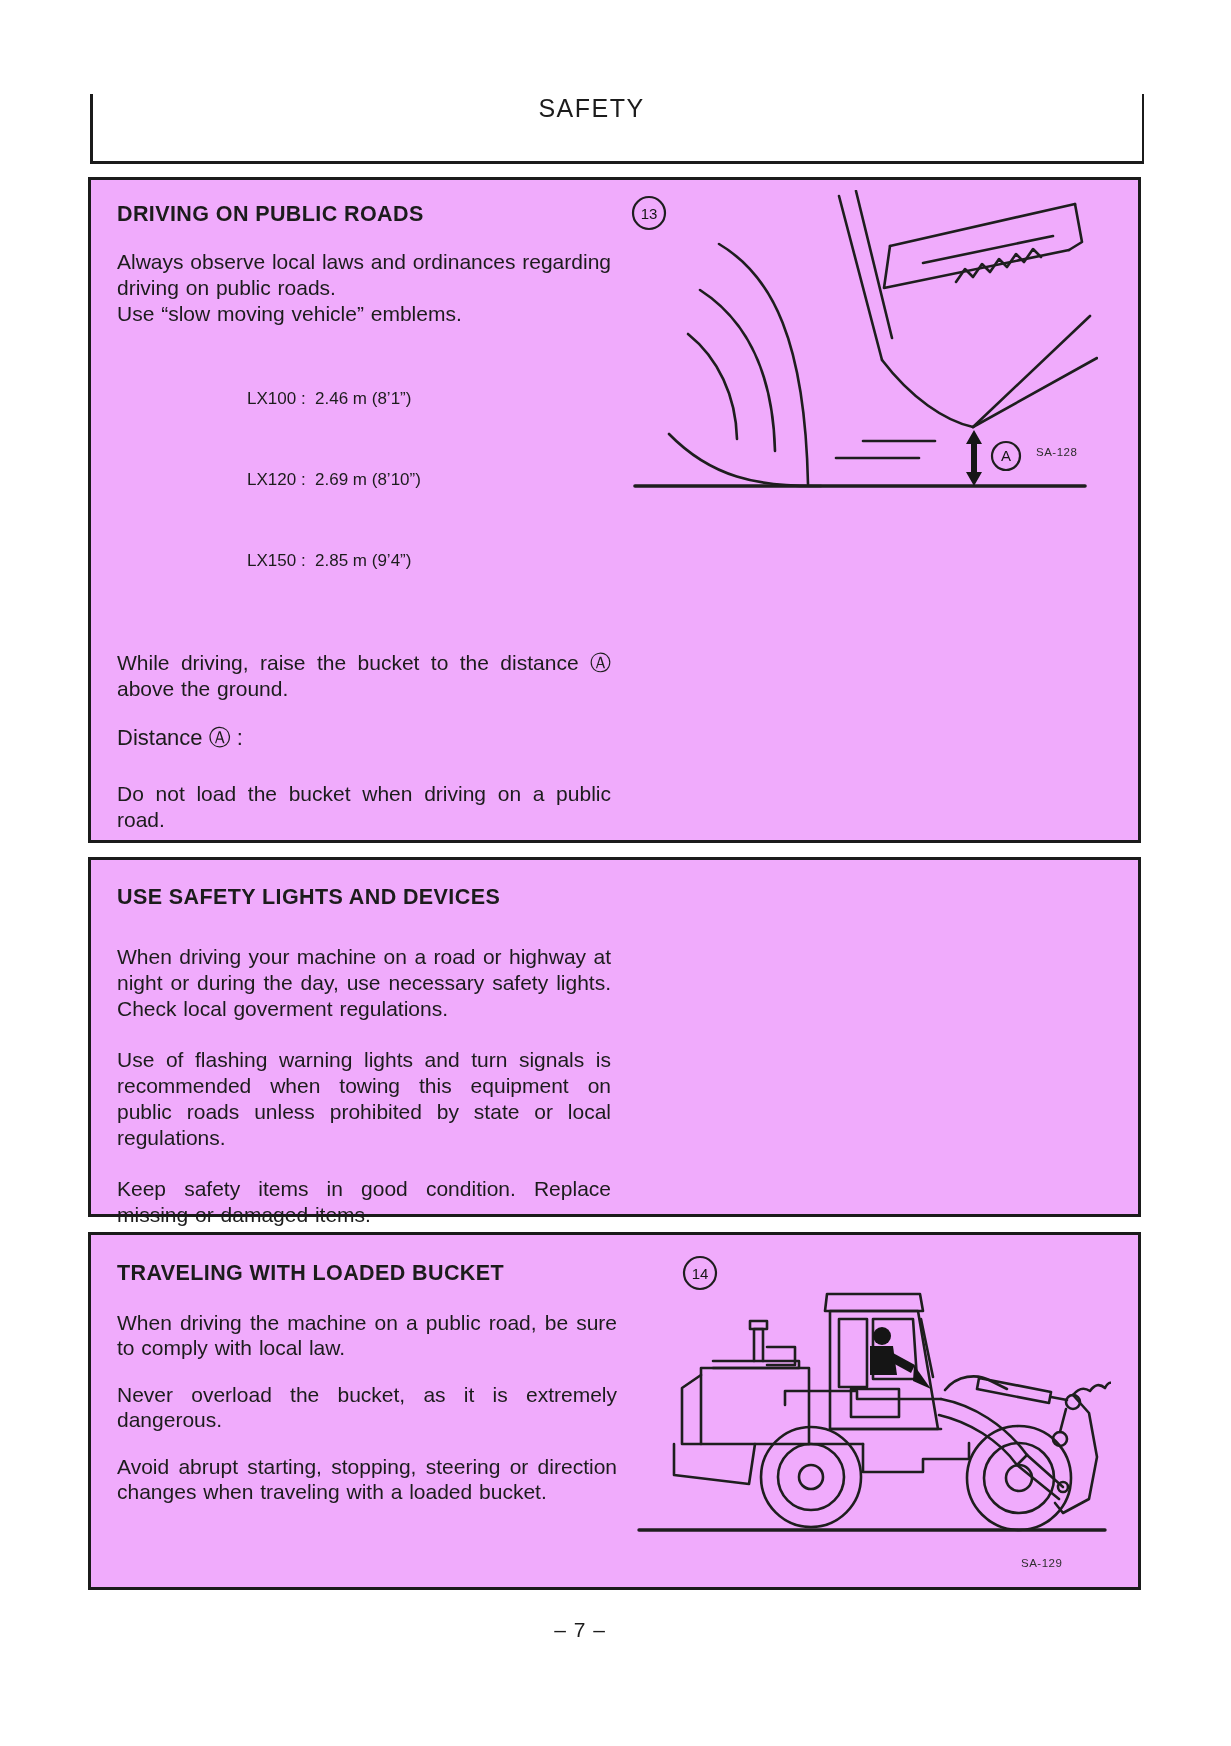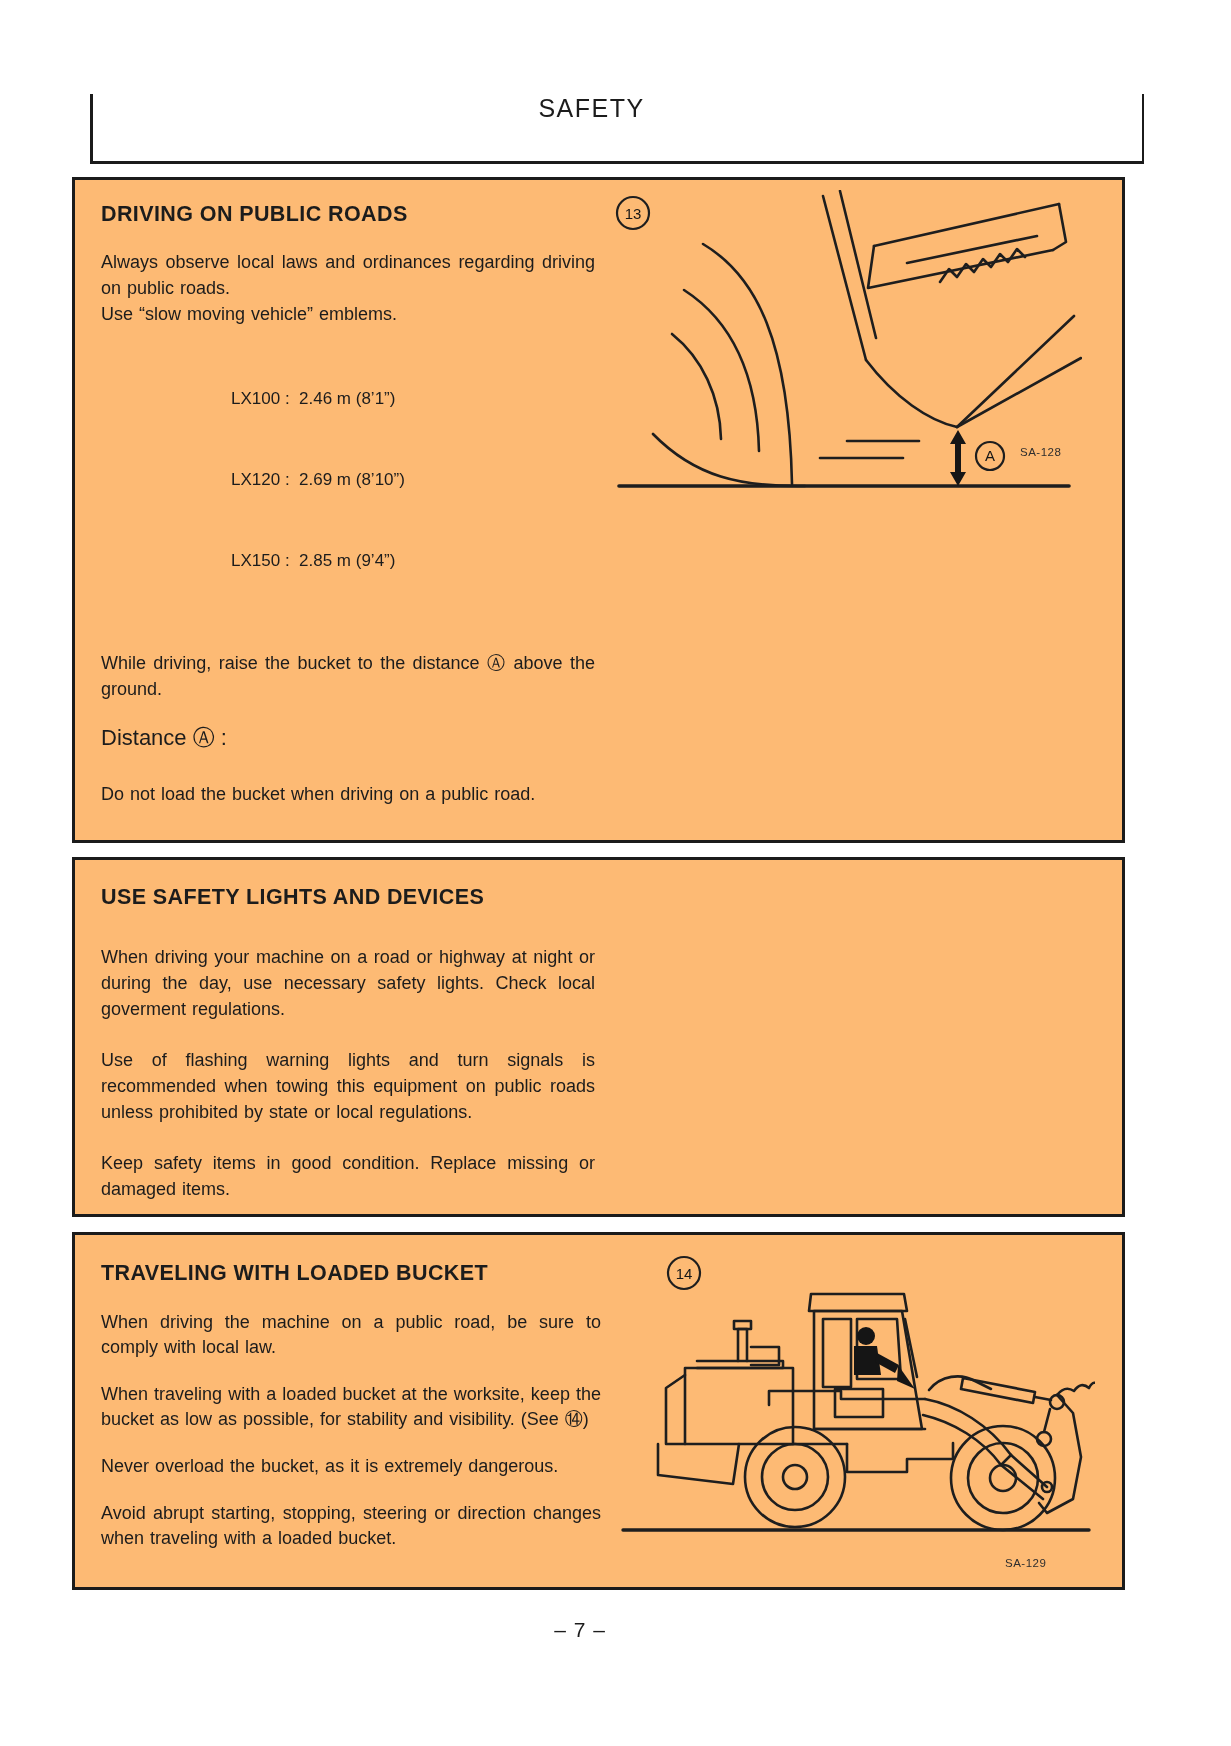--- a/index.html
+++ b/index.html
@@ -11,33 +11,33 @@
   }
   
   .title-box {
     position:absolute; left:90px; top:94px; width:1049px; height:67px;
     border-left:3px solid #1b1b1b; border-right:2px solid #1b1b1b; border-bottom:3px solid #1b1b1b;
     display:flex; align-items:flex-start; justify-content:center;
   }
   .title-box .title { font-size:25px; letter-spacing:1.5px; transform:translateX(-26px); }
   
   .box {
-    position:absolute; left:72px; width:1053px;
-    border:3px solid #1b1b1b; background:#fdba74; box-sizing:border-box;
+    position:absolute; left:88px; width:1053px;
+    border:3px solid #1b1b1b; background:#f0abfc; box-sizing:border-box;
   }
   #box1 { top:177px; height:666px; }
   #box2 { top:857px; height:360px; }
   #box3 { top:1232px; height:358px; }
   .text-col { position:absolute; left:26px; top:22px; width:494px; }
   #box3 .text-col { width:500px; }
   .section-heading {
     font-size:21.5px; font-weight:bold; letter-spacing:0.4px; margin:0 0 4px 0;
   }
   .para {
-    font-size:18px; line-height:26px; text-align:justify; margin:22px 0 0 0;
+    font-size:21px; line-height:26px; text-align:justify; margin:22px 0 0 0;
     word-spacing:1px;
   }
   .para.tight { margin-top:0; }
   .spec-list { margin:4px 0 0 130px; font-size:17px; line-height:27px; white-space:pre; }
   .spec-line { display:block; }
   .distance-row { display:flex; margin-top:22px; font-size:22px; line-height:27px;flex-direction:column; }
   .distance-label { white-space:pre; }
   .distance-lines { white-space:pre; }
   
   .fig { position:absolute; }
@@ -130,21 +130,20 @@
       <p class="para" style="margin-top:34px">When driving your machine on a road or highway at night or during the day, use necessary safety lights. Check local goverment regulations.</p>
       <p class="para" style="margin-top:25px">Use of flashing warning lights and turn signals is recommended when towing this equipment on public roads unless prohibited by state or local regulations.</p>
       <p class="para" style="margin-top:25px">Keep safety items in good condition. Replace missing or damaged items.</p>
     </div>
   </div>
 
   <div class="box" id="box3">
     <div class="text-col" style="top:26px">
       <h2 class="section-heading">TRAVELING WITH LOADED BUCKET</h2>
       <p class="para" style="margin-top:24px; line-height:25px">When driving the machine on a public road, be sure to comply with local law.</p>
-      <p class="para" style="margin-top:22px; line-height:25px">When traveling with a loaded bucket at the worksite, keep the bucket as low as possible, for stability and visibility. (See ⑭)</p>
       <p class="para" style="margin-top:22px; line-height:25px">Never overload the bucket, as it is extremely dangerous.</p>
       <p class="para" style="margin-top:22px; line-height:25px">Avoid abrupt starting, stopping, steering or direction changes when traveling with a loaded bucket.</p>
     </div>
 
     <div class="fig" id="fig14">
       <svg class="fig-svg" viewBox="0 0 500 300">
         <g stroke="#1e1e1e" stroke-width="2.6" fill="none" stroke-linecap="round" stroke-linejoin="round">
 
           <path d="M90,121 L198,121 L198,197 L90,197 Z"></path>
           <path d="M102,114 L188,114 L188,121 L102,121"></path>

